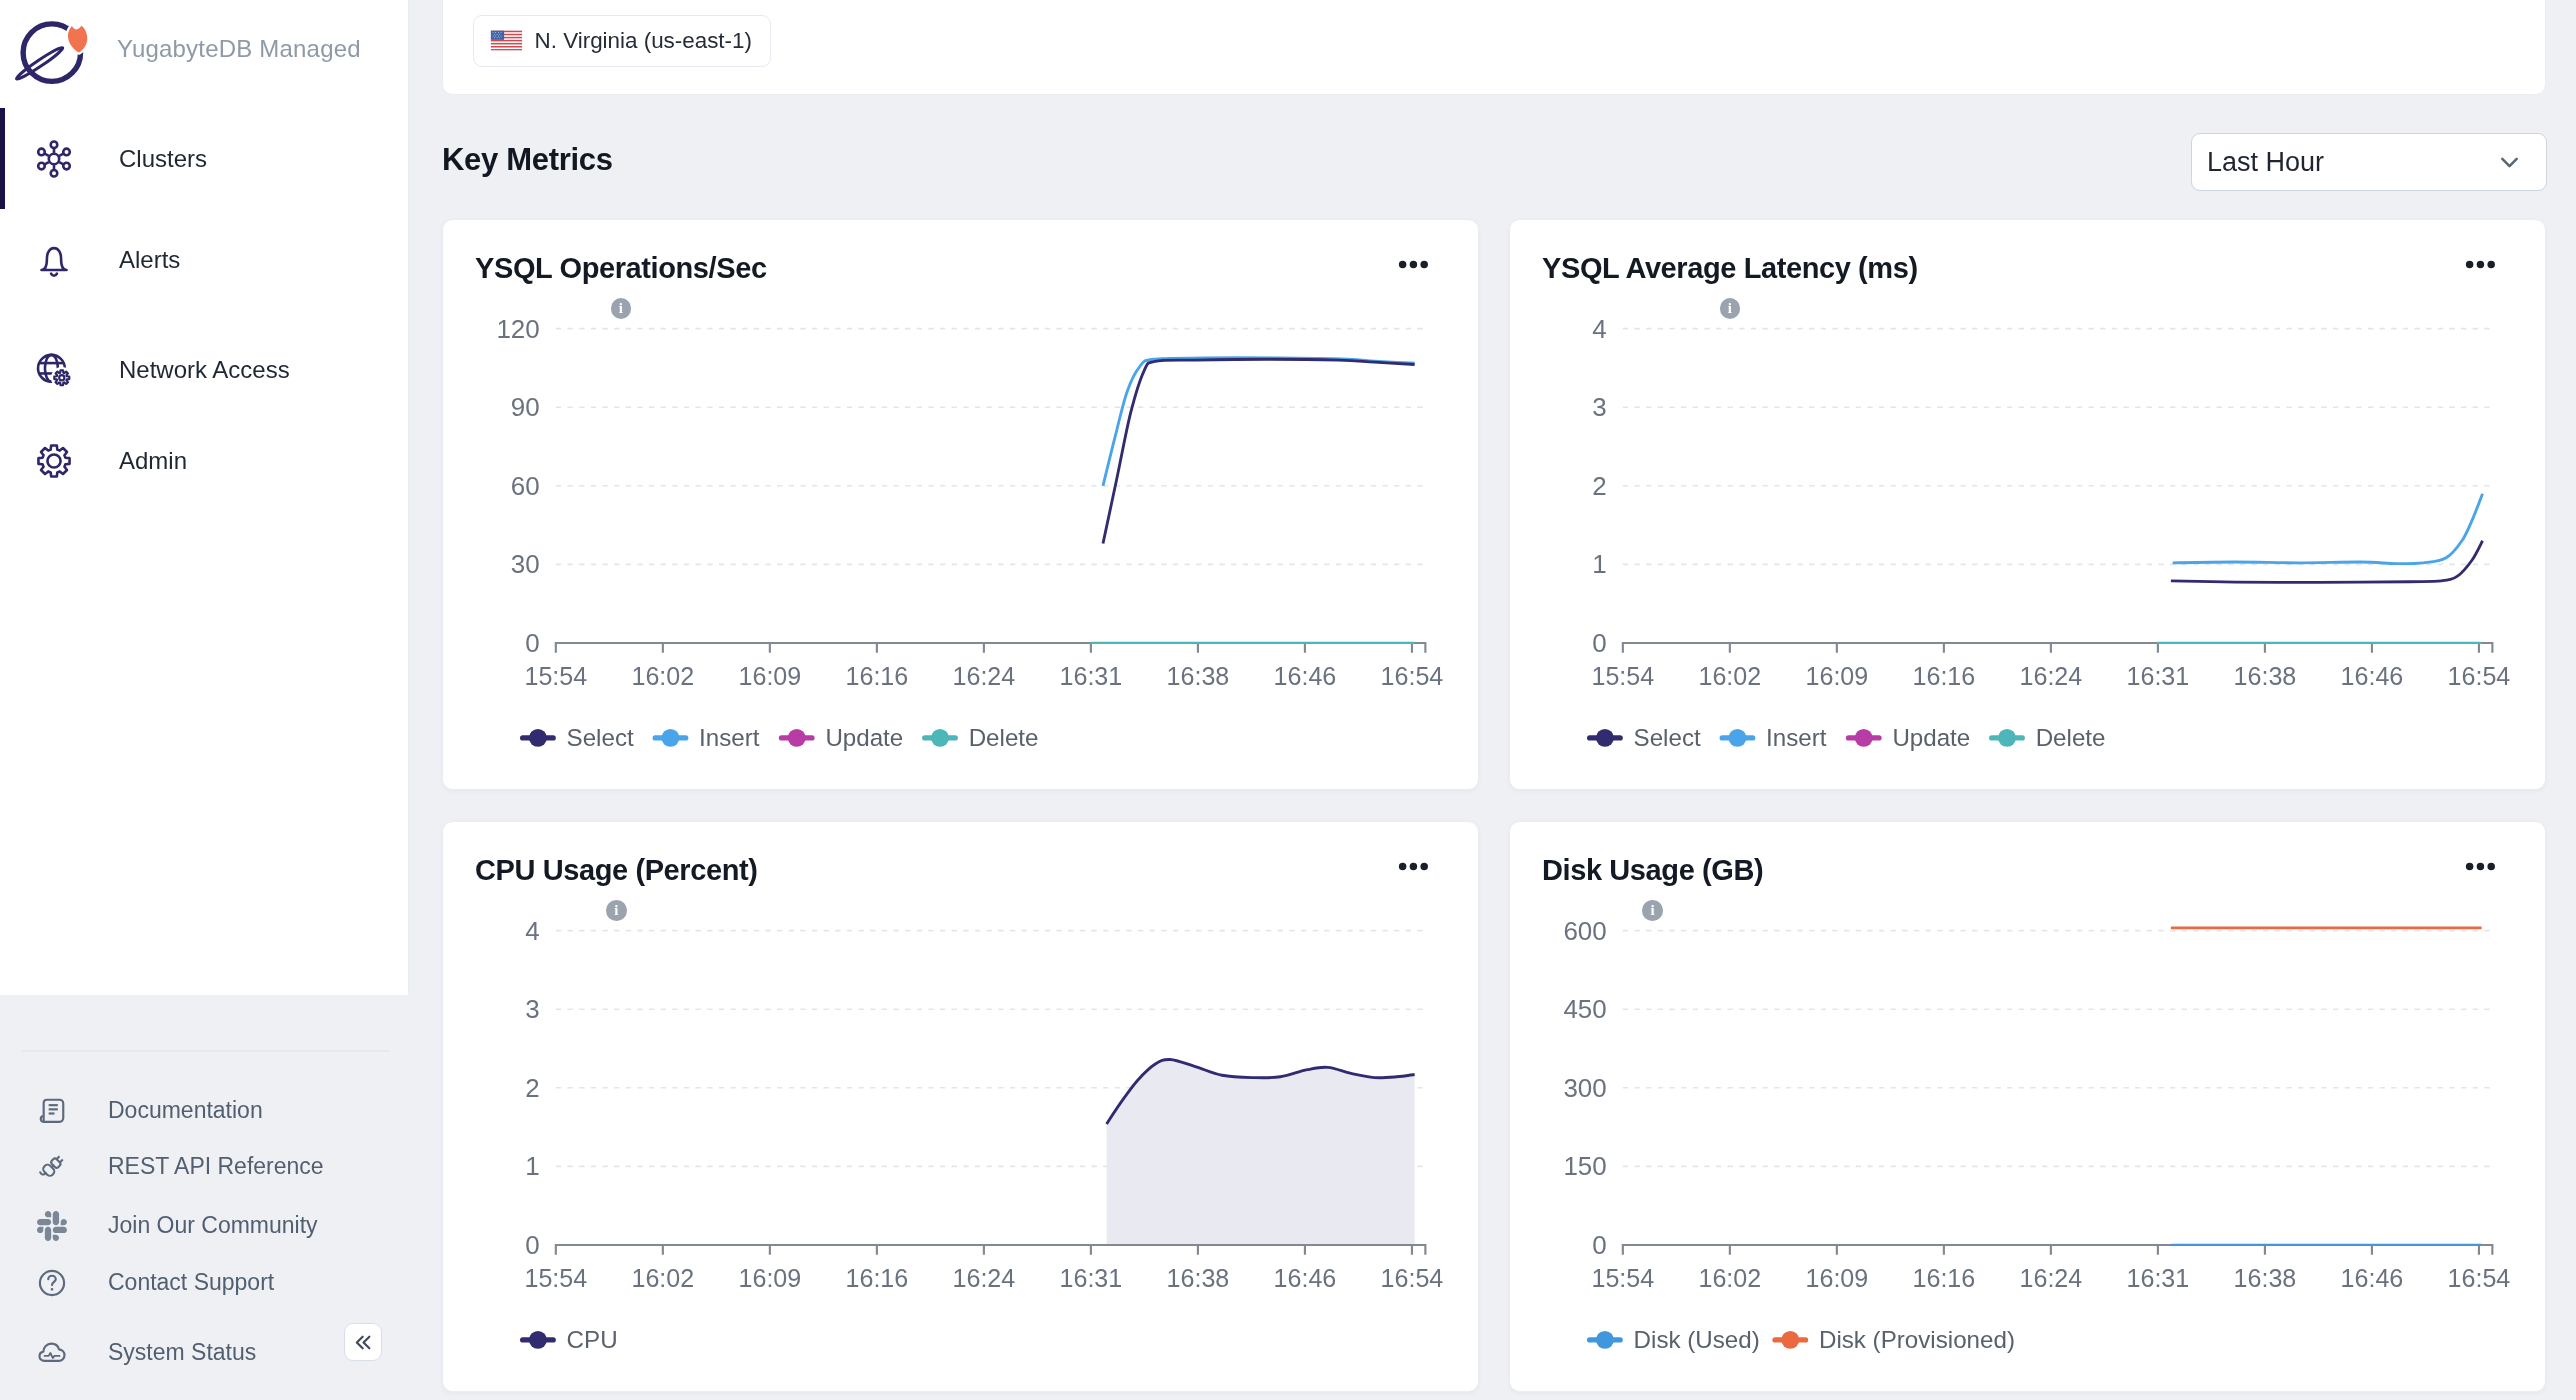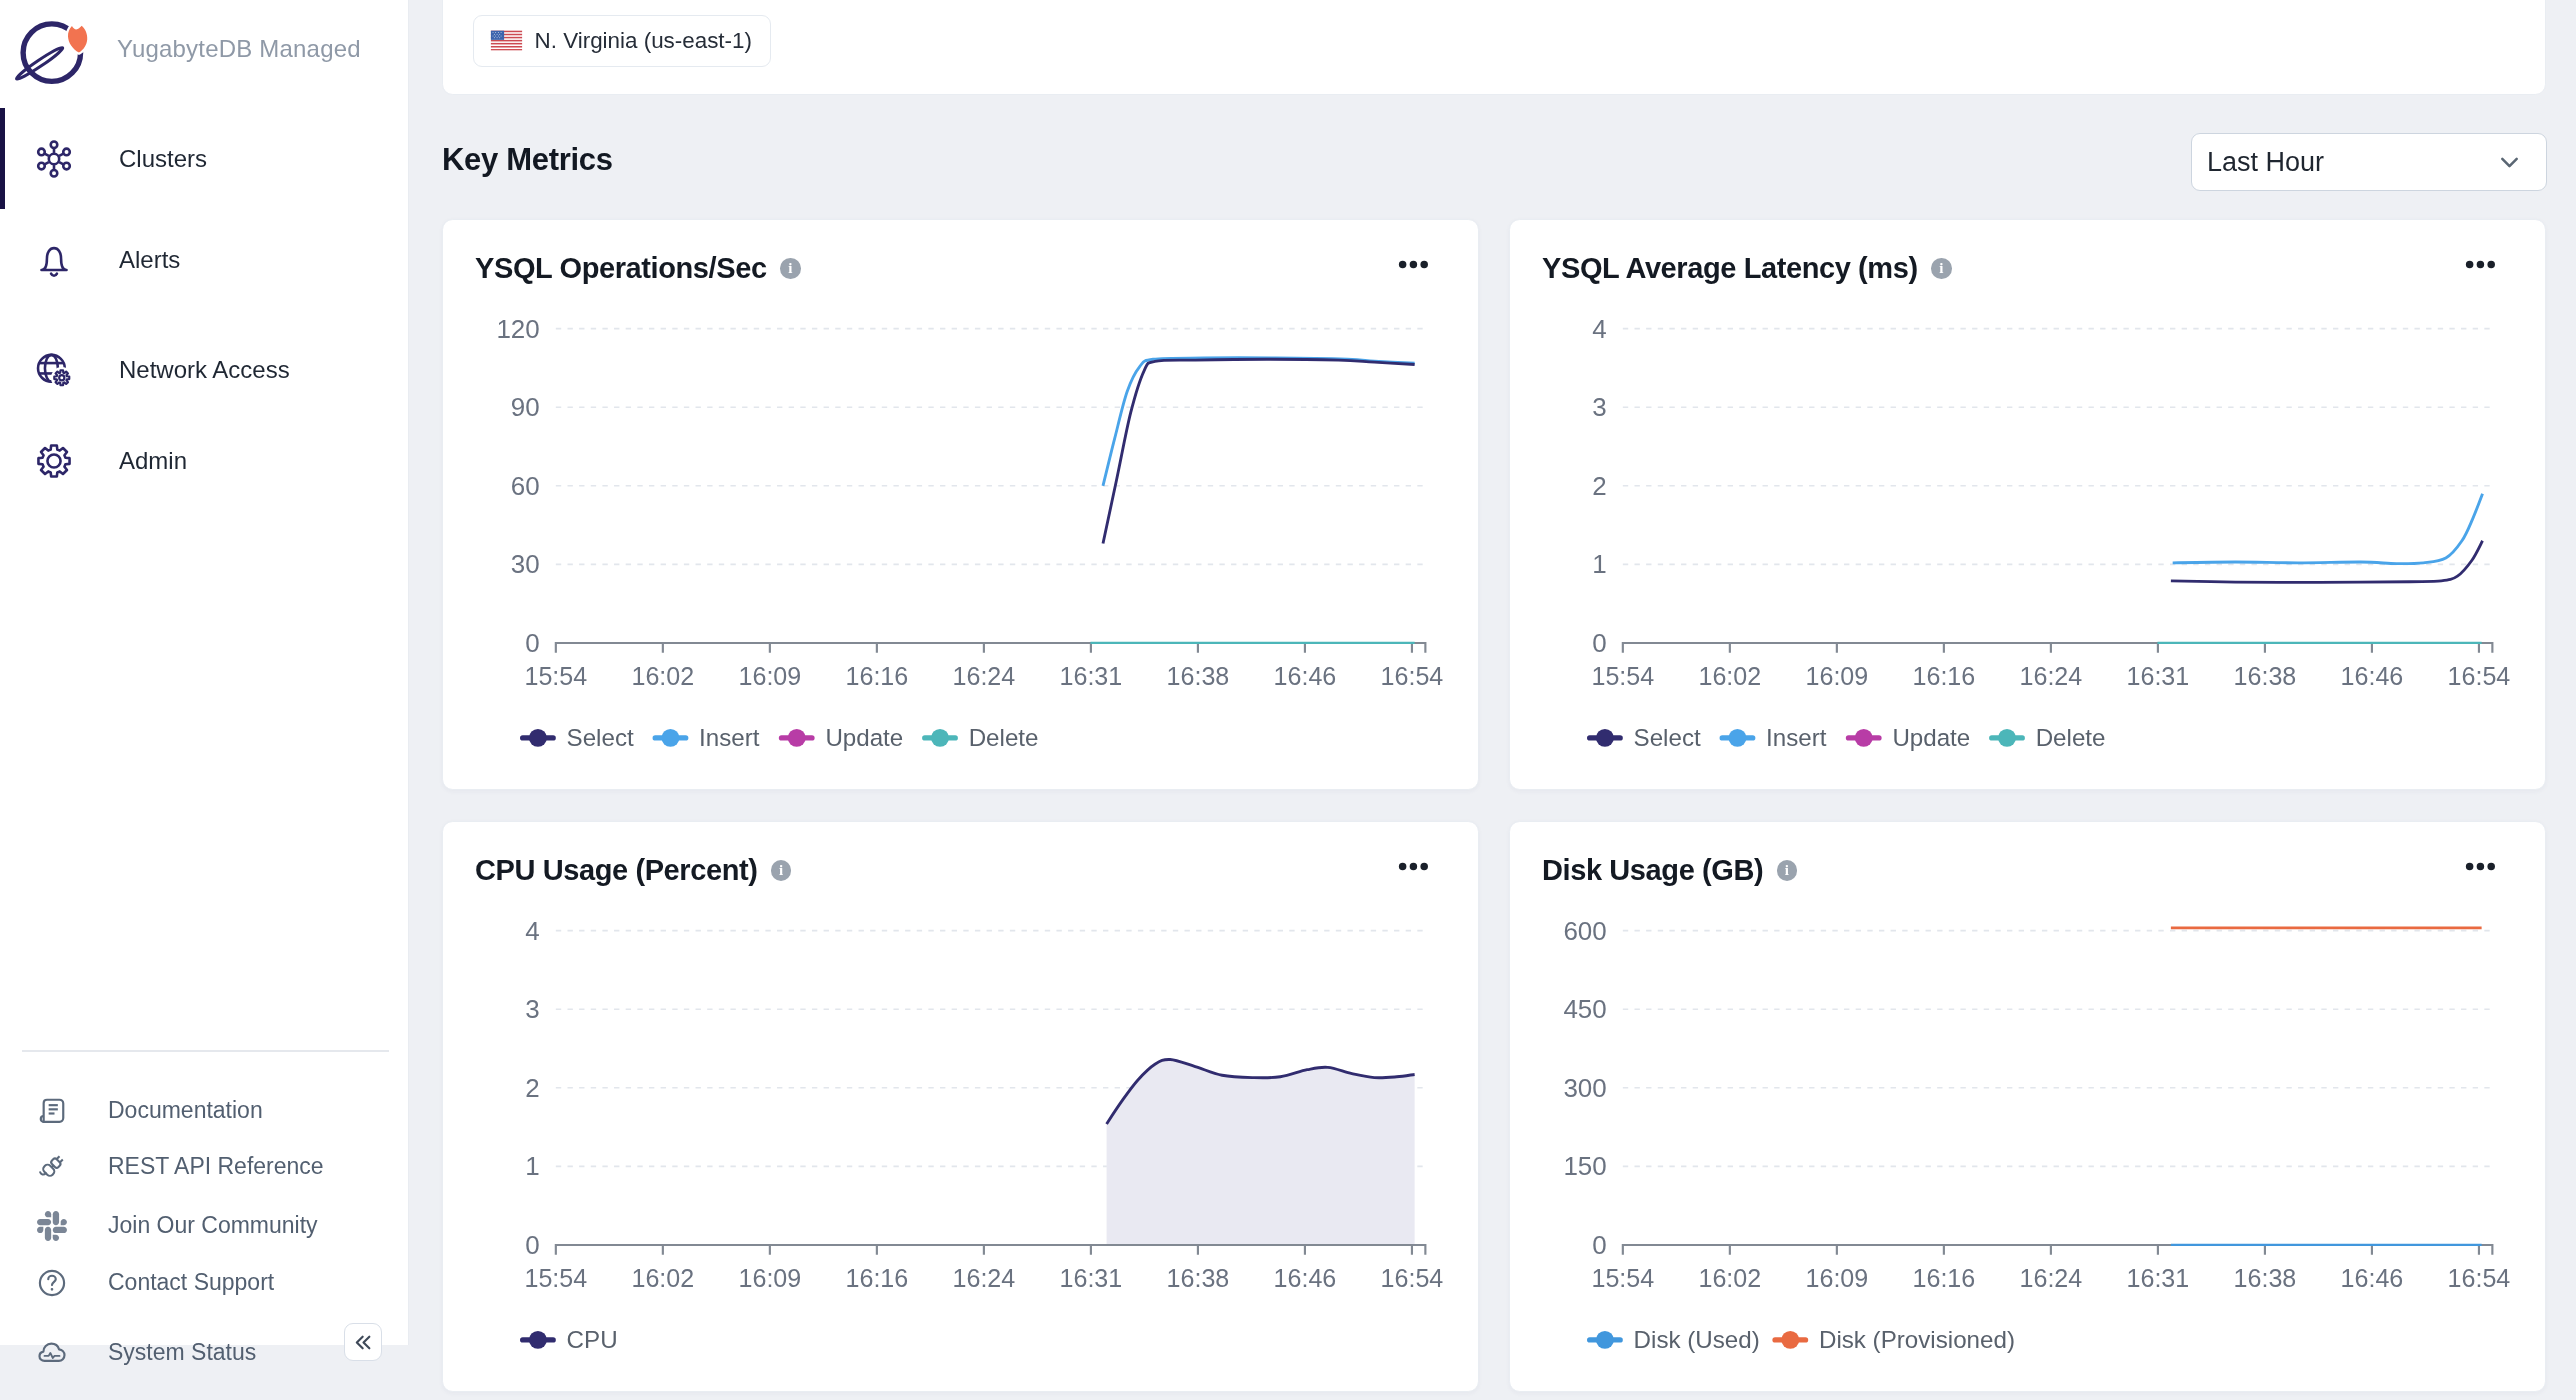--- a/index.html
+++ b/index.html
@@ -1,20 +1,20 @@
 <!DOCTYPE html>
 <html style="font-size:14.3px"><head>
 <meta charset="utf-8">
 <style>
 * { margin:0; padding:0; box-sizing:border-box; }
 html,body { width:2576px; height:1401px; overflow:hidden; }
 body { font-family:"Liberation Sans", sans-serif; background:#eef0f4; position:relative; }
 
 
-.sidebar { position:absolute; left:0; top:0; width:409px; height:1345px; background:#fff; border-right:1.8px solid #e9ecf1; }
+.sidebar { position:absolute; left:0; top:0; width:409px; height:995px; background:#fff; border-right:1.8px solid #e9ecf1; }
 .logo-row { position:absolute; left:9px; top:9px; display:flex; align-items:center; }
 .logo-row span { margin-left:27px; font-size:24px; color:#8f99a7; letter-spacing:0.2px; }
 .nav-item { position:absolute; left:0; width:408px; height:100px; display:flex; align-items:center; }
 .nav-item .ic { position:absolute; left:35px; width:38px; height:38px; }
 .nav-item .lbl { position:absolute; left:119px; font-size:24px; color:#1f2733; }
 .active-bar { position:absolute; left:0; top:108px; width:5.4px; height:101px; background:#191245; }
 .side-divider { position:absolute; left:21.5px; top:1050px; width:367px; height:1.8px; background:#e5e8ed; }
 .bot-item { position:absolute; left:0; width:408px; height:57px; display:flex; align-items:center; }
 .bot-item .ic { position:absolute; left:37px; width:30px; height:30px; }
 .bot-item .lbl { position:absolute; left:108px; font-size:23px; color:#525f70; }
@@ -30,21 +30,21 @@
 .dropdown span { margin-left:15px; font-size:27px; color:#1f2630; }
 .dropdown svg { position:absolute; right:23px; width:27px; height:27px; }
 
 
 .card { position:absolute; width:1037px; height:571px; background:#fff; border:1.8px solid #e9edf2; border-radius:10.7px; box-shadow:0 1.8px 4.5px rgba(40,60,90,0.04); }
 #card1 { left:442px; top:219px; }
 #card2 { left:1509px; top:219px; }
 #card3 { left:442px; top:821px; }
 #card4 { left:1509px; top:821px; }
 .card svg.plot { position:absolute; left:0; top:0; width:1037px; height:571px; }
-.chead { position:absolute; left:32px; top:32px; display:flex; align-items:center; gap:13.4px; }
+.chead { position:absolute; left:32px; top:32px; display:flex; align-items:center; gap:13.4px;flex-direction:column; }
 .chead .t { font-size:29px; font-weight:bold; color:#141a23; letter-spacing:-0.4px; }
 .chead .info { width:20.6px; height:20.6px; border-radius:50%; background:#9aa3ae; color:#fff; font-size:15px; font-weight:bold; display:flex; align-items:center; justify-content:center; font-family:"Liberation Serif",serif; }
 .dots { position:absolute; right:44px; top:32px; width:41px; height:25px; }
 </style>
 </head>
 <body>
 
 <div class="sidebar">
   <div class="logo-row">
     <svg viewBox="0 0 90 88" style="width:81px;height:79px;">

